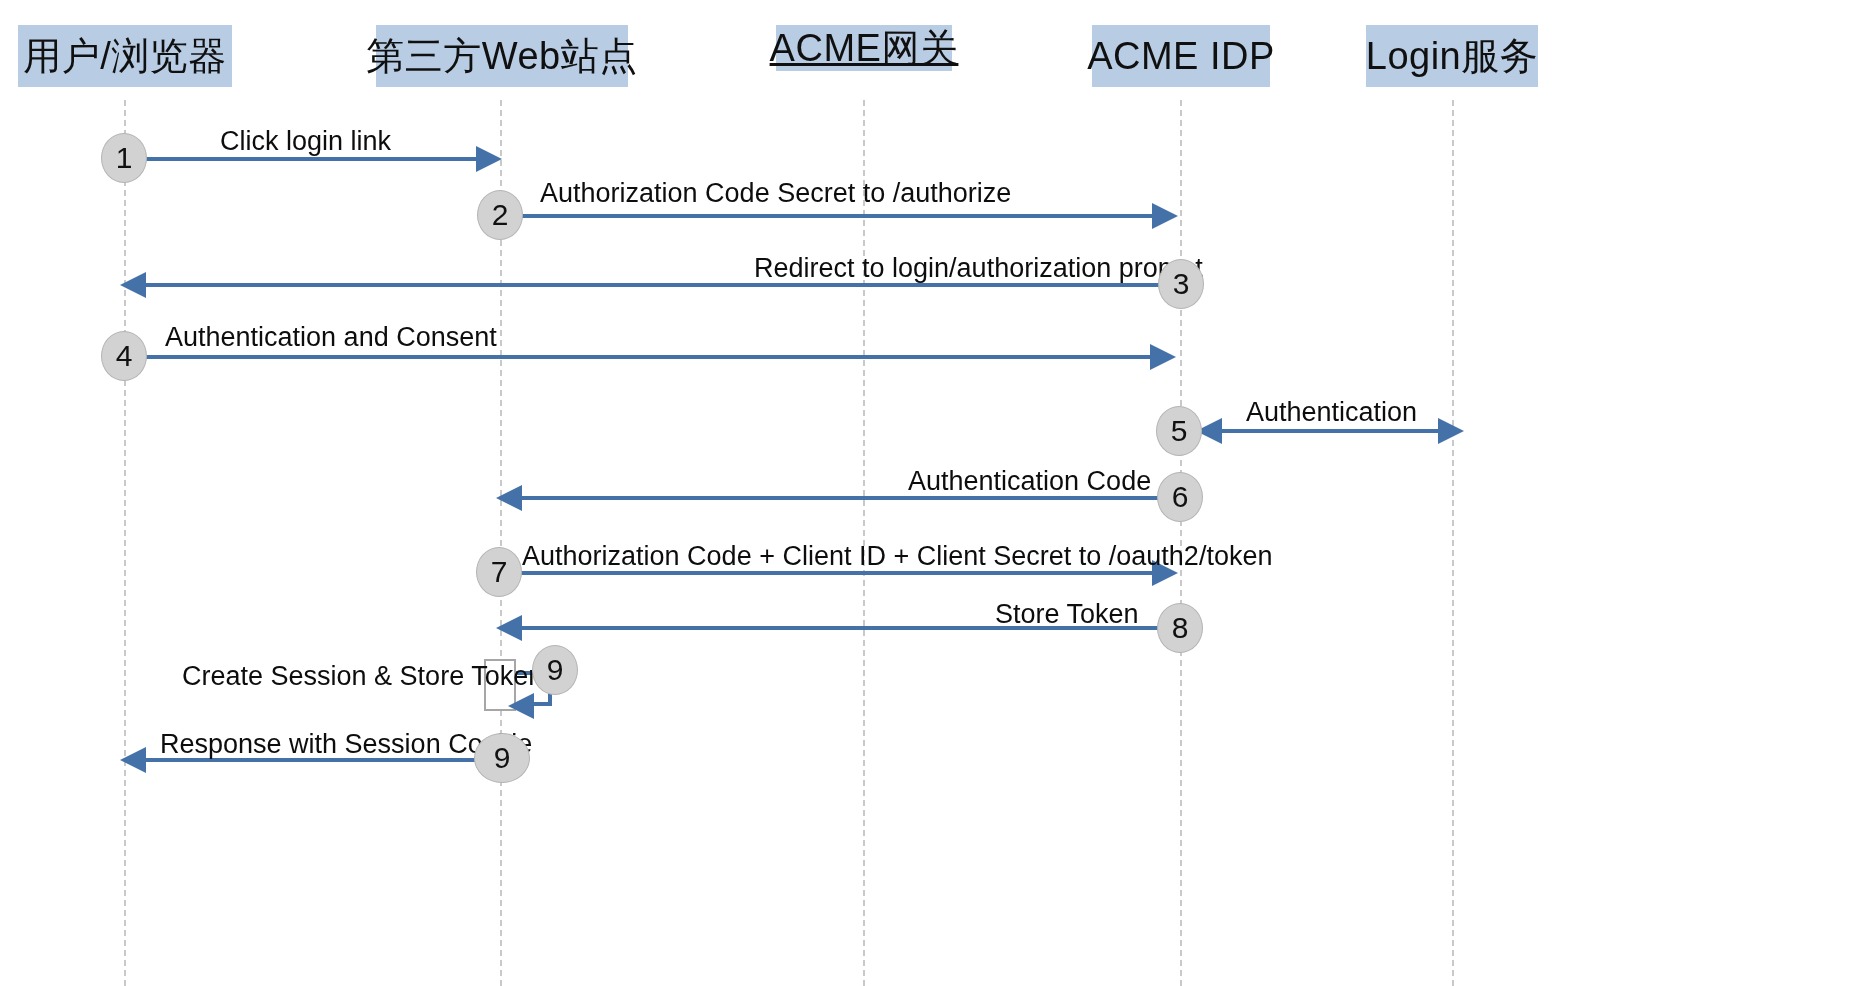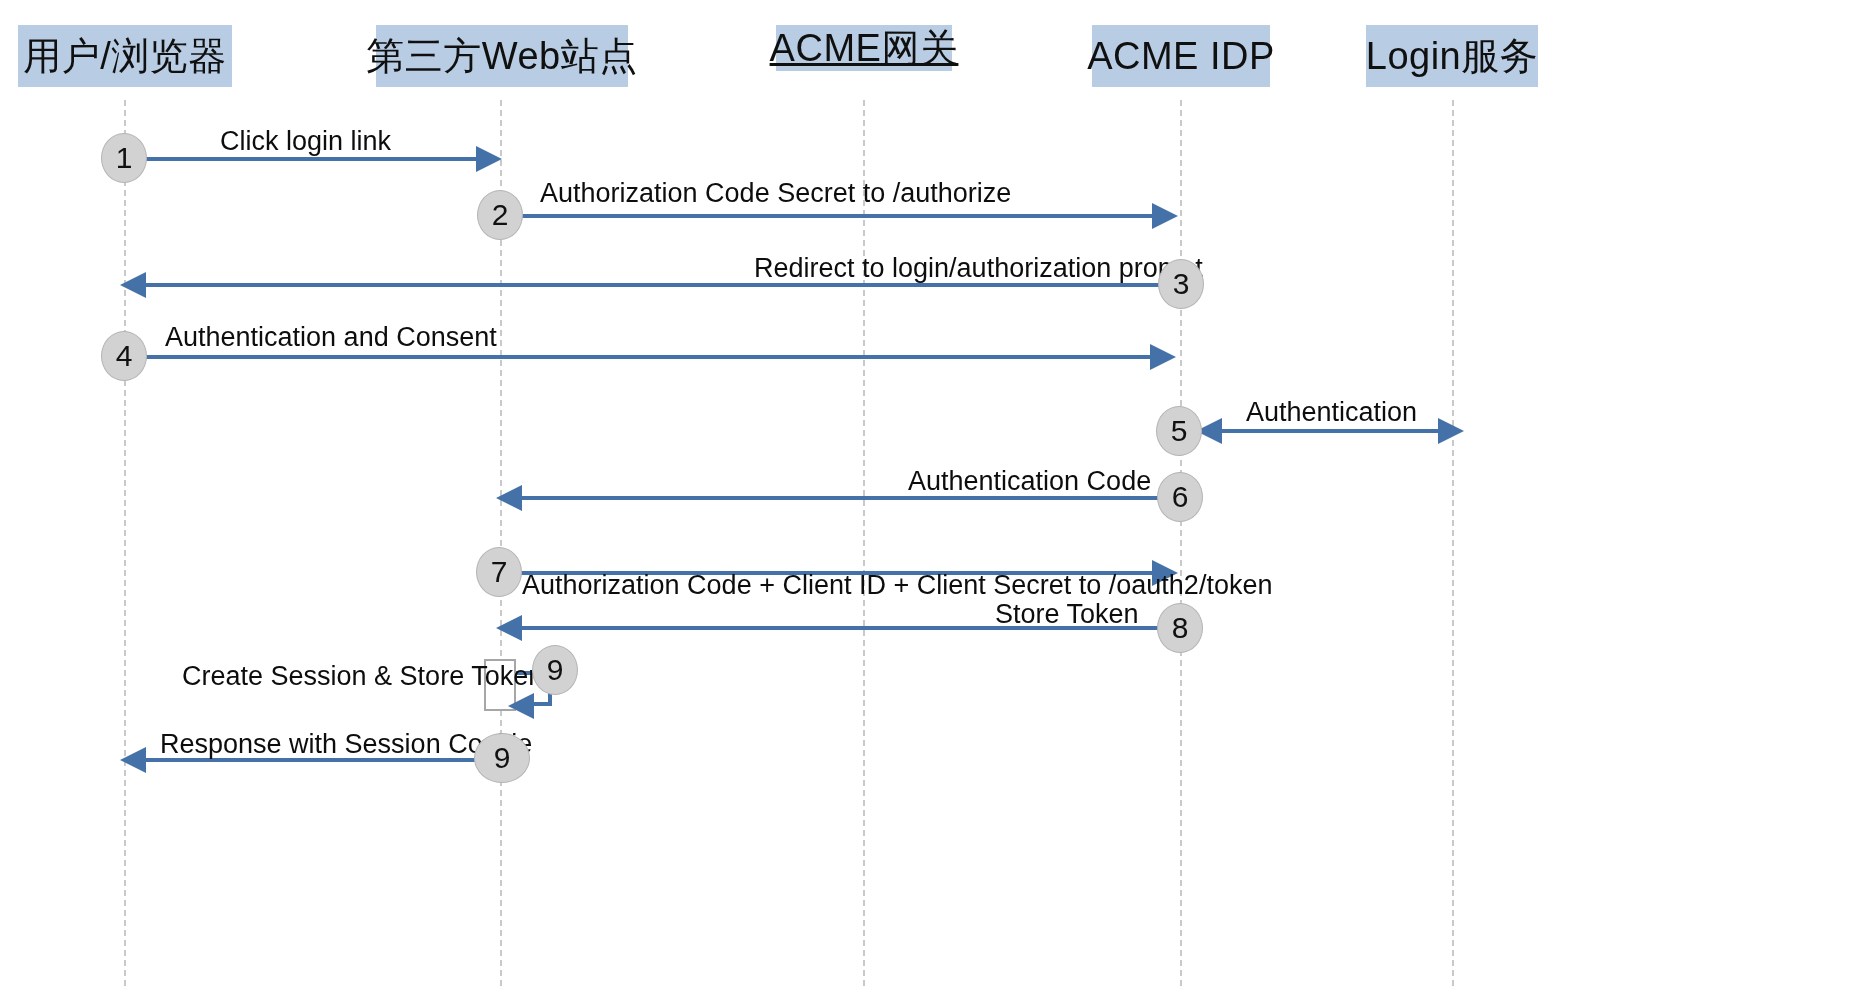--- a/index.html
+++ b/index.html
@@ -146,21 +146,21 @@
   <div class="msg-label" style="left:1246px; top:399px;">Authentication</div>
   <div class="badge" style="left:1156px; top:406px;">5</div>
 
   <div class="msg-line" style="left:521px; top:496px; width:643px;"></div>
   <div class="arrow-head arrow-left" style="left:496px; top:485px;"></div>
   <div class="msg-label" style="left:908px; top:468px;">Authentication Code</div>
   <div class="badge" style="left:1157px; top:472px;">6</div>
 
   <div class="msg-line" style="left:514px; top:571px; width:648px;"></div>
   <div class="arrow-head arrow-right" style="left:1152px; top:560px;"></div>
-  <div class="msg-label" style="left:522px; top:543px;margin-top:29px;">Authorization Code + Client ID + Client Secret to /oauth2/token</div>
+  <div class="msg-label" style="left:522px; top:543px;">Authorization Code + Client ID + Client Secret to /oauth2/token</div>
   <div class="badge" style="left:476px; top:547px;">7</div>
 
   <div class="msg-line" style="left:521px; top:626px; width:643px;"></div>
   <div class="arrow-head arrow-left" style="left:496px; top:615px;"></div>
   <div class="msg-label" style="left:995px; top:601px;">Store Token</div>
   <div class="badge" style="left:1157px; top:603px;">8</div>
 
   <div class="activation" style="left:484px; top:659px; width:32px; height:52px;"></div>
   <div class="self-seg" style="left:516px; top:671px; width:36px; height:4px;"></div>
   <div class="self-seg" style="left:548px; top:671px; width:4px; height:33px;"></div>

